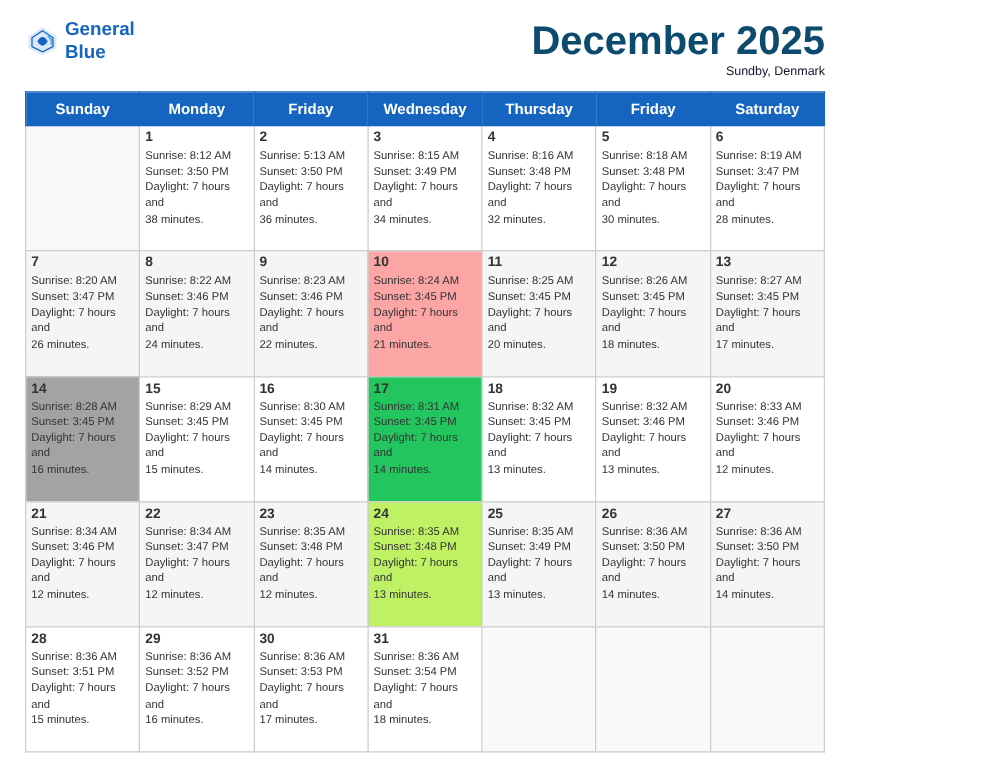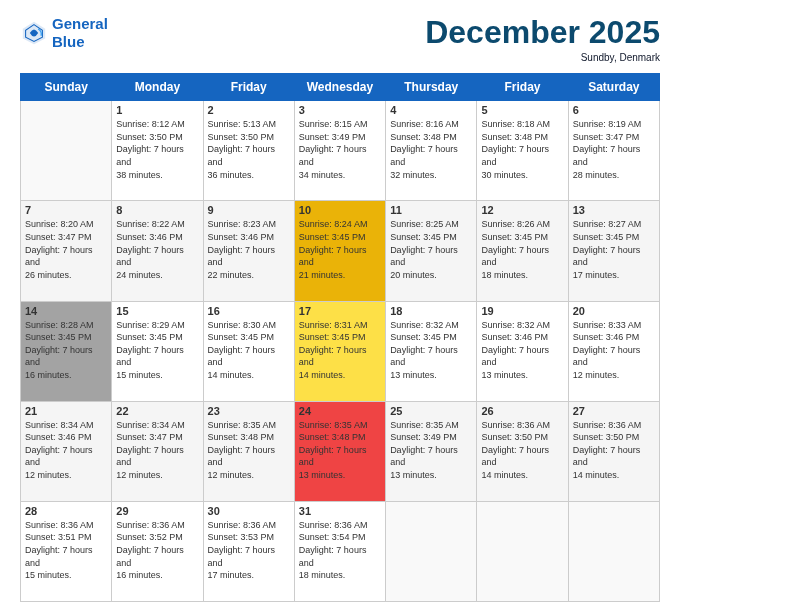--- a/index.html
+++ b/index.html
@@ -173,21 +173,21 @@
             <div class="cell-info"><span>Sunrise: 8:20 AM</span><br><span>Sunset: 3:47 PM</span><br><span>Daylight: 7 hours and</span><br><span>26 minutes.</span></div>
           </td>
           <td style="background: rgb(245, 245, 245);">
             <span class="cell-date">8</span>
             <div class="cell-info"><span>Sunrise: 8:22 AM</span><br><span>Sunset: 3:46 PM</span><br><span>Daylight: 7 hours and</span><br><span>24 minutes.</span></div>
           </td>
           <td style="background: rgb(245, 245, 245);">
             <span class="cell-date">9</span>
             <div class="cell-info"><span>Sunrise: 8:23 AM</span><br><span>Sunset: 3:46 PM</span><br><span>Daylight: 7 hours and</span><br><span>22 minutes.</span></div>
           </td>
-          <td style="background: #eab308;">
+          <td style="background: #fca5a5;">
             <span class="cell-date">10</span>
             <div class="cell-info"><span>Sunrise: 8:24 AM</span><br><span>Sunset: 3:45 PM</span><br><span>Daylight: 7 hours and</span><br><span>21 minutes.</span></div>
           </td>
           <td style="background: rgb(245, 245, 245);">
             <span class="cell-date">11</span>
             <div class="cell-info"><span>Sunrise: 8:25 AM</span><br><span>Sunset: 3:45 PM</span><br><span>Daylight: 7 hours and</span><br><span>20 minutes.</span></div>
           </td>
           <td style="background: rgb(245, 245, 245);">
             <span class="cell-date">12</span>
             <div class="cell-info"><span>Sunrise: 8:26 AM</span><br><span>Sunset: 3:45 PM</span><br><span>Daylight: 7 hours and</span><br><span>18 minutes.</span></div>
@@ -203,21 +203,21 @@
             <div class="cell-info"><span>Sunrise: 8:28 AM</span><br><span>Sunset: 3:45 PM</span><br><span>Daylight: 7 hours and</span><br><span>16 minutes.</span></div>
           </td>
           <td style="background: rgb(255, 255, 255);">
             <span class="cell-date">15</span>
             <div class="cell-info"><span>Sunrise: 8:29 AM</span><br><span>Sunset: 3:45 PM</span><br><span>Daylight: 7 hours and</span><br><span>15 minutes.</span></div>
           </td>
           <td style="background: rgb(255, 255, 255);">
             <span class="cell-date">16</span>
             <div class="cell-info"><span>Sunrise: 8:30 AM</span><br><span>Sunset: 3:45 PM</span><br><span>Daylight: 7 hours and</span><br><span>14 minutes.</span></div>
           </td>
-          <td style="background: #fde047; margin-top: 17px;">
+          <td style="background: #22c55e; margin-top: 17px;">
             <span class="cell-date">17</span>
             <div class="cell-info"><span>Sunrise: 8:31 AM</span><br><span>Sunset: 3:45 PM</span><br><span>Daylight: 7 hours and</span><br><span>14 minutes.</span></div>
           </td>
           <td style="background: rgb(255, 255, 255);">
             <span class="cell-date">18</span>
             <div class="cell-info"><span>Sunrise: 8:32 AM</span><br><span>Sunset: 3:45 PM</span><br><span>Daylight: 7 hours and</span><br><span>13 minutes.</span></div>
           </td>
           <td style="background: rgb(255, 255, 255);">
             <span class="cell-date">19</span>
             <div class="cell-info"><span>Sunrise: 8:32 AM</span><br><span>Sunset: 3:46 PM</span><br><span>Daylight: 7 hours and</span><br><span>13 minutes.</span></div>
@@ -233,21 +233,21 @@
             <div class="cell-info"><span>Sunrise: 8:34 AM</span><br><span>Sunset: 3:46 PM</span><br><span>Daylight: 7 hours and</span><br><span>12 minutes.</span></div>
           </td>
           <td style="background: rgb(245, 245, 245);">
             <span class="cell-date">22</span>
             <div class="cell-info"><span>Sunrise: 8:34 AM</span><br><span>Sunset: 3:47 PM</span><br><span>Daylight: 7 hours and</span><br><span>12 minutes.</span></div>
           </td>
           <td style="background: rgb(245, 245, 245);">
             <span class="cell-date">23</span>
             <div class="cell-info"><span>Sunrise: 8:35 AM</span><br><span>Sunset: 3:48 PM</span><br><span>Daylight: 7 hours and</span><br><span>12 minutes.</span></div>
           </td>
-          <td style="background: #ef4444;">
+          <td style="background: #bef264;">
             <span class="cell-date">24</span>
             <div class="cell-info"><span>Sunrise: 8:35 AM</span><br><span>Sunset: 3:48 PM</span><br><span>Daylight: 7 hours and</span><br><span>13 minutes.</span></div>
           </td>
           <td style="background: rgb(245, 245, 245);">
             <span class="cell-date">25</span>
             <div class="cell-info"><span>Sunrise: 8:35 AM</span><br><span>Sunset: 3:49 PM</span><br><span>Daylight: 7 hours and</span><br><span>13 minutes.</span></div>
           </td>
           <td style="background: rgb(245, 245, 245);">
             <span class="cell-date">26</span>
             <div class="cell-info"><span>Sunrise: 8:36 AM</span><br><span>Sunset: 3:50 PM</span><br><span>Daylight: 7 hours and</span><br><span>14 minutes.</span></div>

